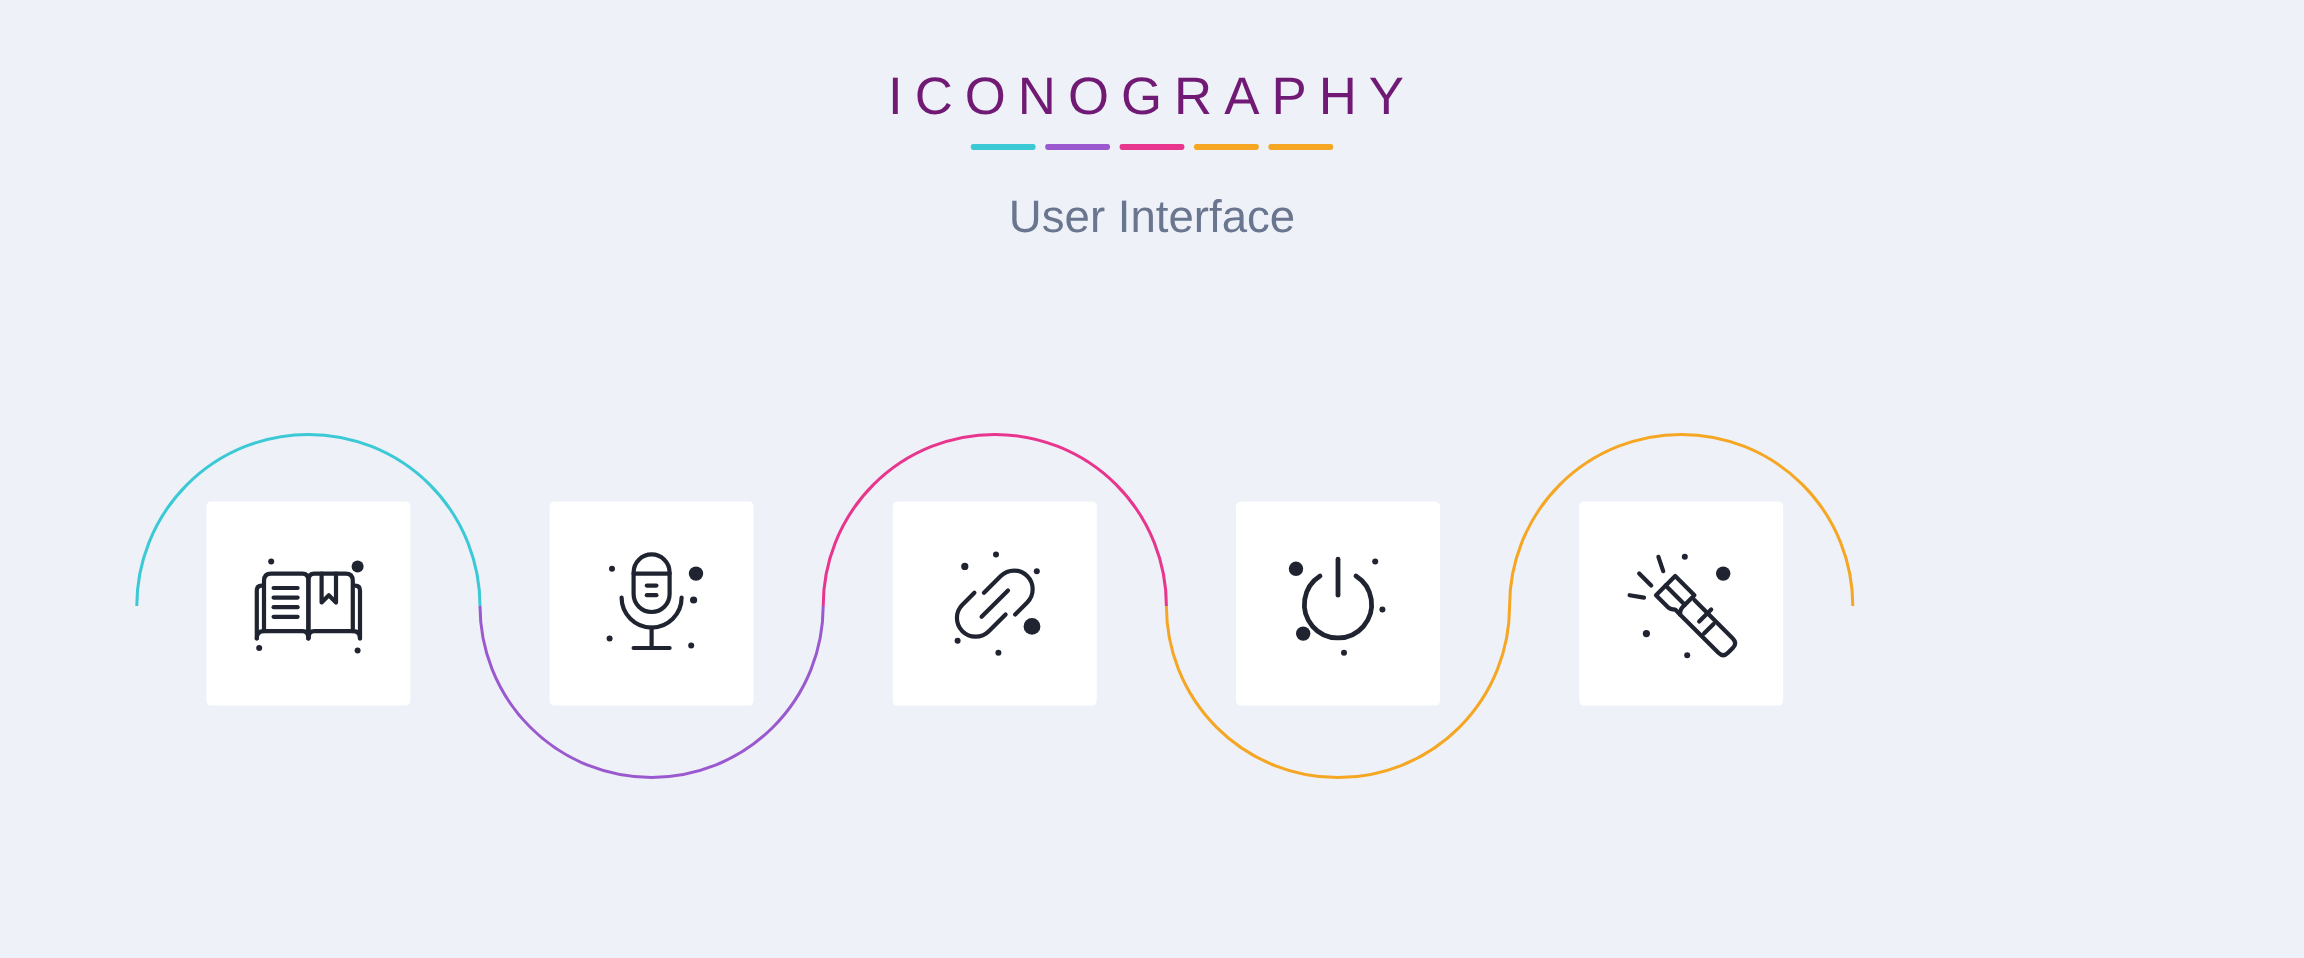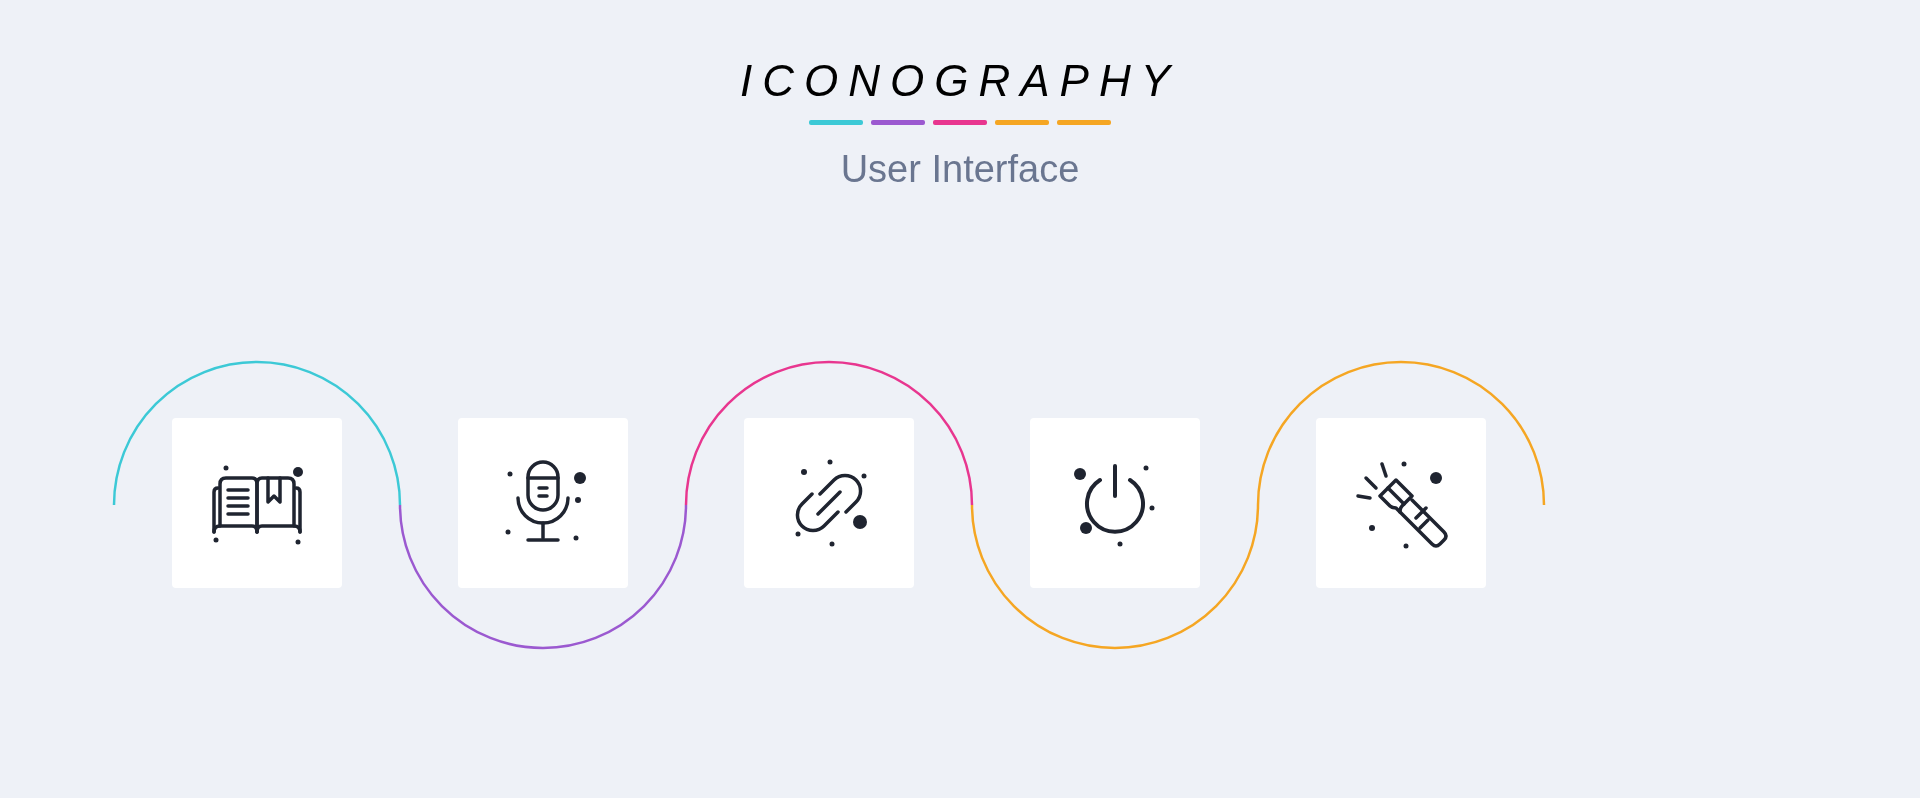--- a/index.html
+++ b/index.html
@@ -15,37 +15,36 @@
     position: absolute;
     top: 56px;
     left: 0;
     width: 100%;
     text-align: center;
   }
   .brand {
     font-size: 44px;
     font-weight: 500;
     letter-spacing: 10px;
-    color: #000000;
+    color: #701a75;
     text-transform: uppercase;
-    font-style: italic;
   }
   .accent-row {
     margin-top: 14px;
     display: flex;
     justify-content: center;
     gap: 8px;
   }
   .accent {
     width: 54px;
     height: 5px;
     border-radius: 2px;
   }
   .subtitle {
-    margin-top: 23px;
+    margin-top: 35px;
     font-size: 38px;
     font-weight: 400;
     color: #6a7690;
   }
 
   
   .wave {
     position: absolute;
     top: 0;
     left: 0;

